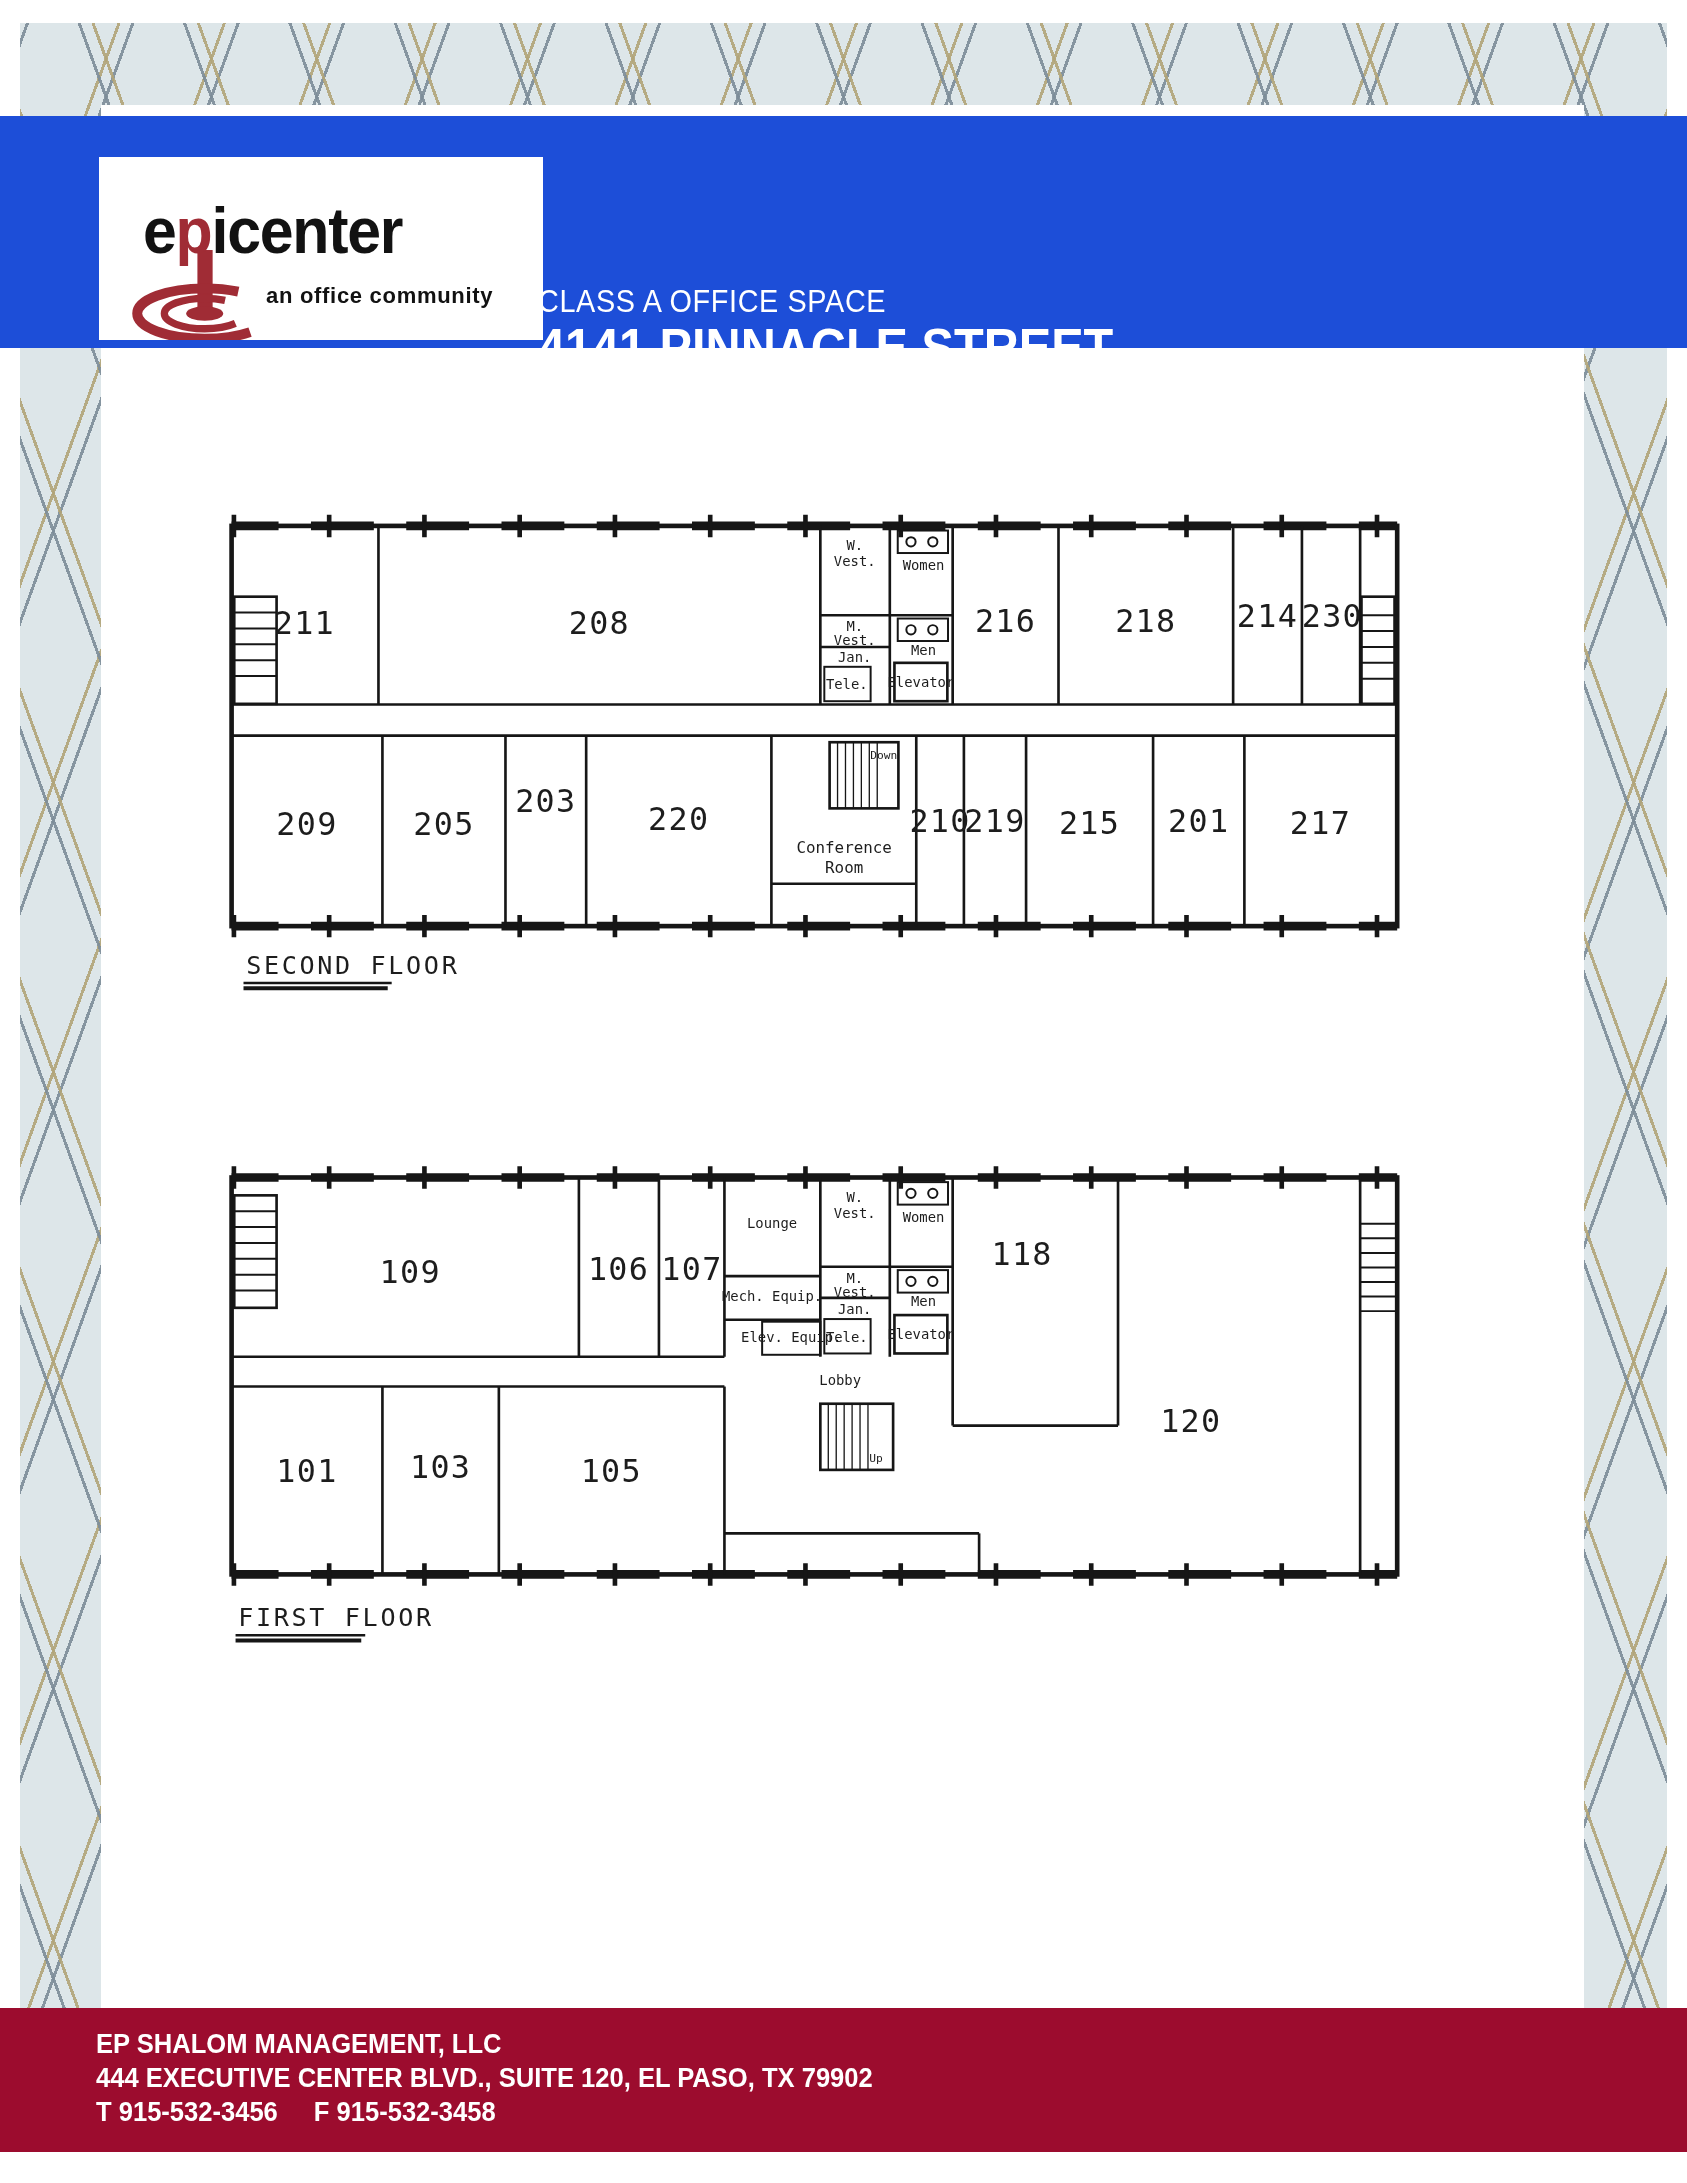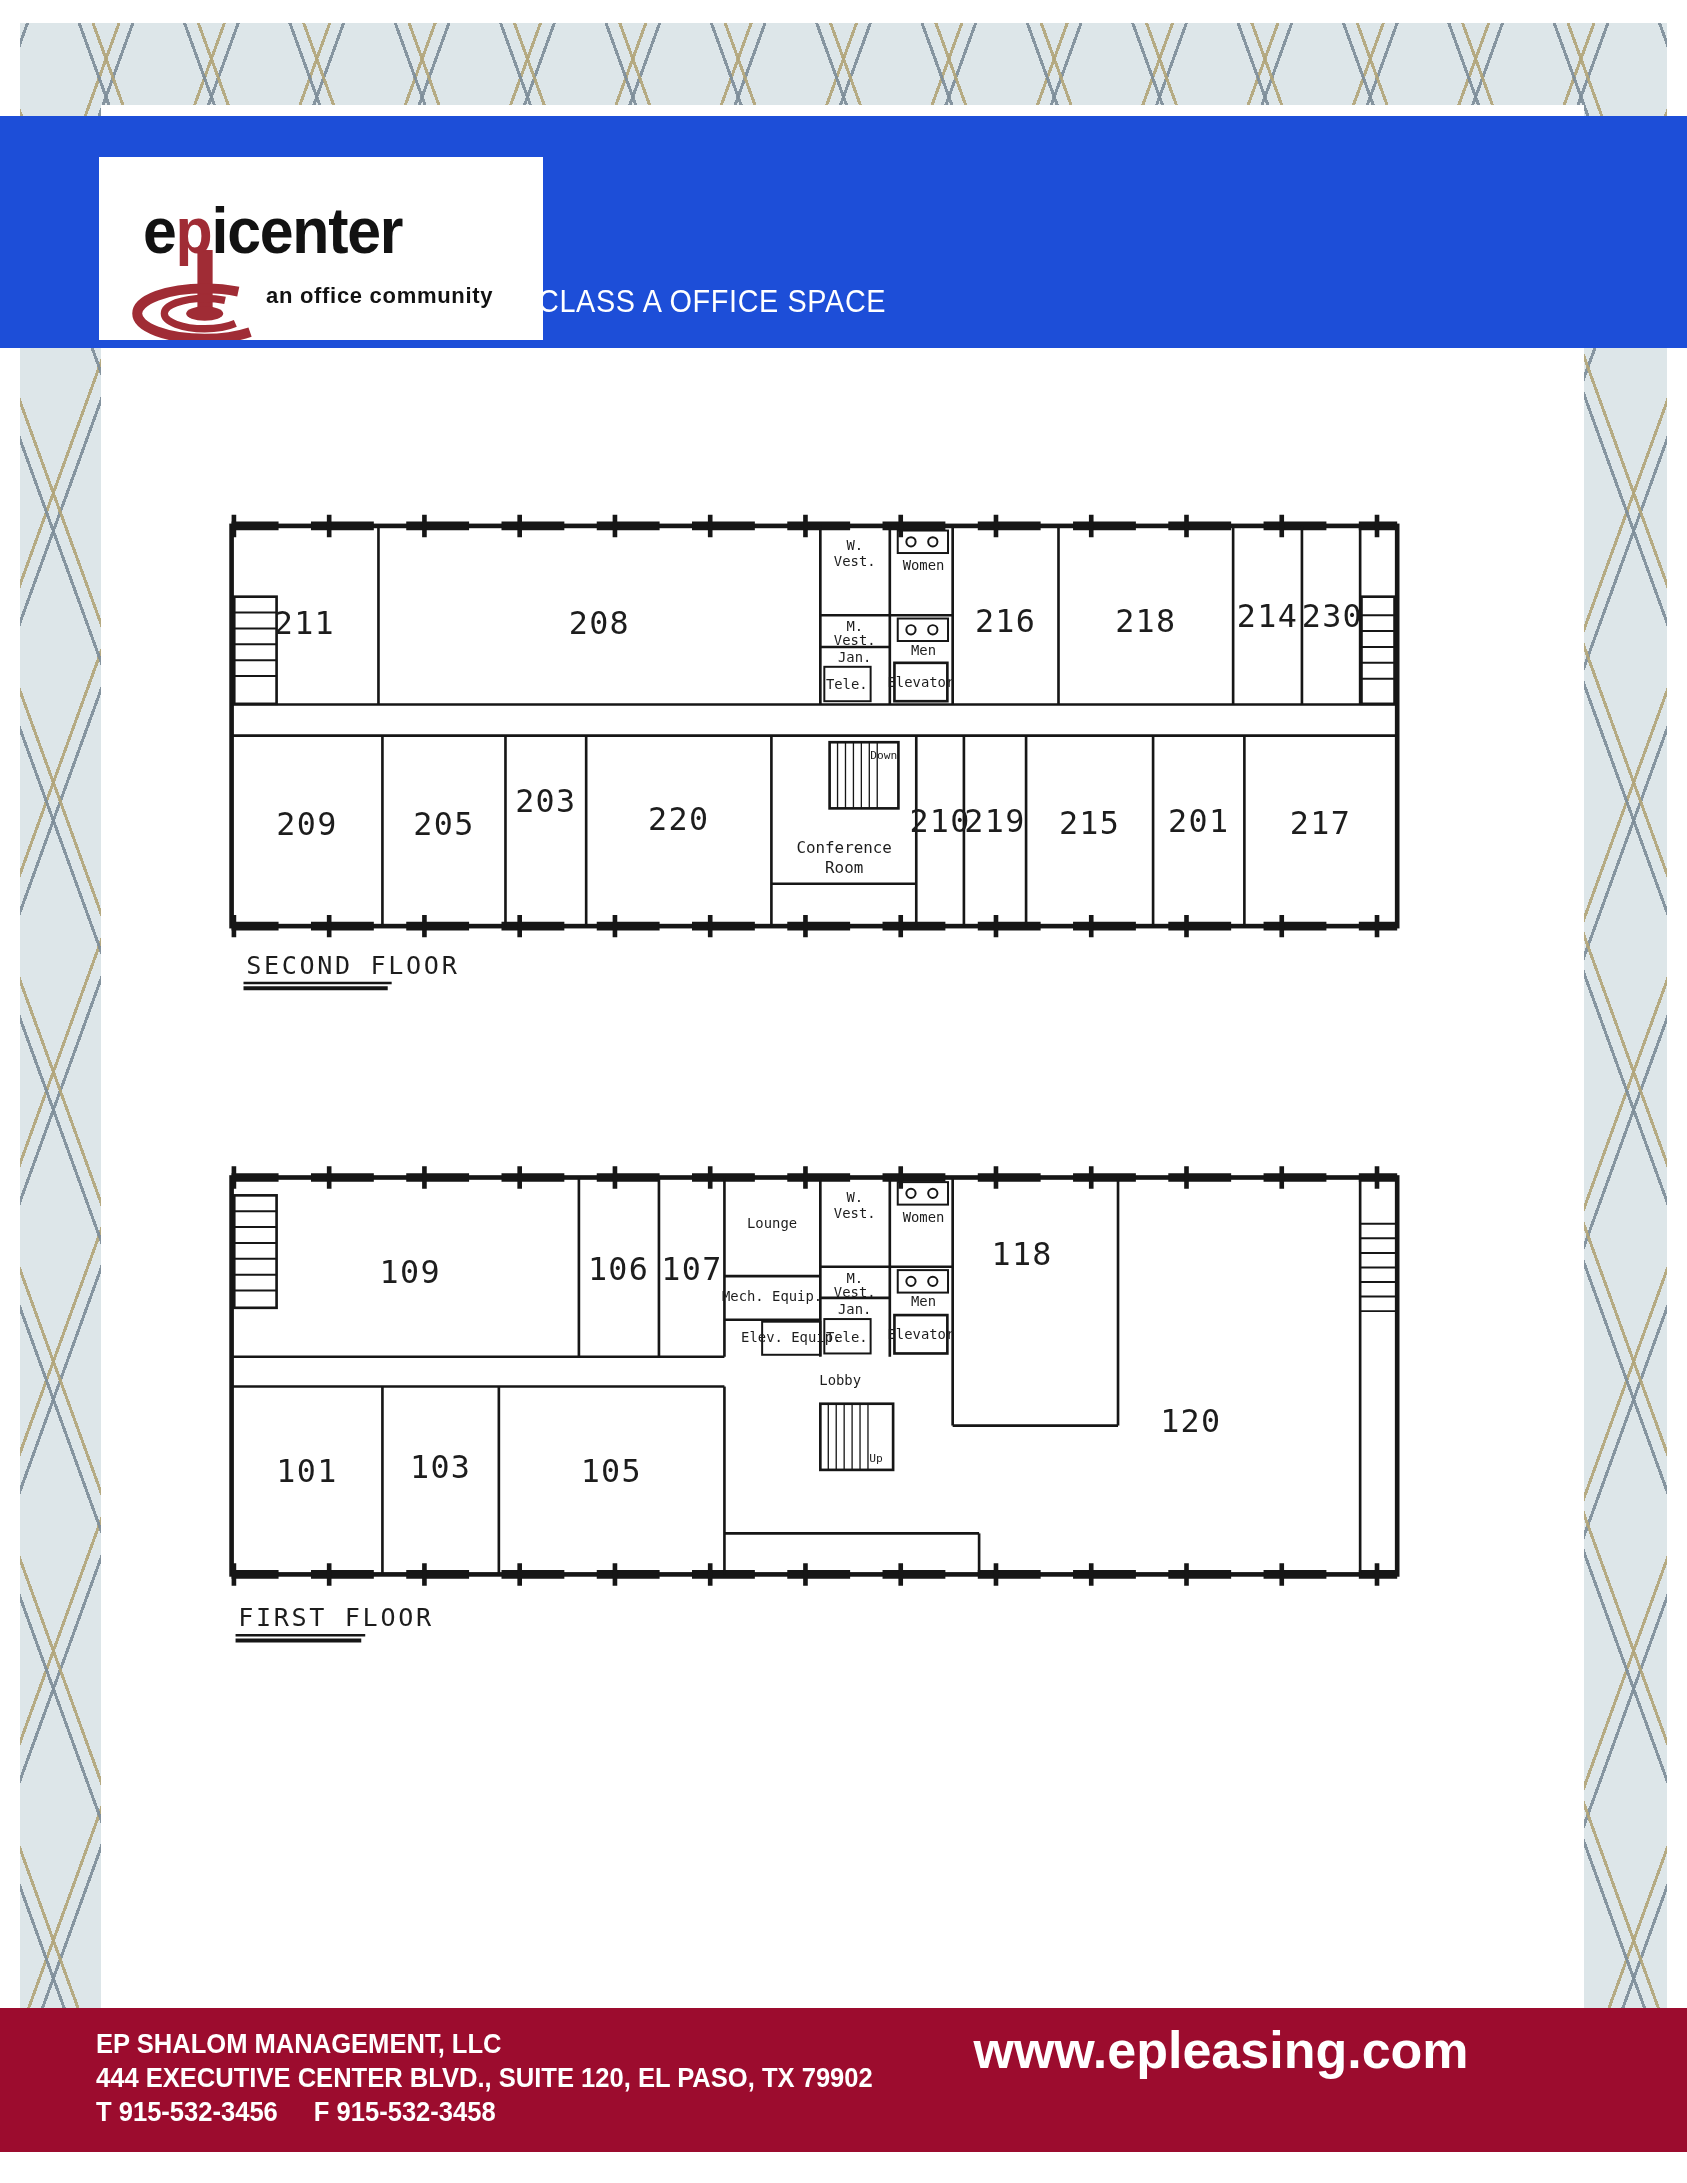--- a/index.html
+++ b/index.html
@@ -55,20 +55,21 @@
   .floor-title{font-size:38px;letter-spacing:4px;}
 </style>
 </head>
 <body>
 
 <div class="abs pattern pattern-frame"></div>
 <div class="abs page-white"></div>
 
 <div class="abs header-band">
   <div class="abs hdr-text hdr-line1"><span class="cond">CLASS A OFFICE SPACE</span></div>
+  <div class="abs hdr-text hdr-line2"><span class="cond">4141 PINNACLE STREET</span></div>
   <div class="abs hdr-text hdr-line3"><span class="cond">EL PASO-WEST/CENTRAL</span></div>
 </div>
 
 <div class="abs logo-box">
   <svg class="abs logo-rings" width="172" height="90" viewBox="0 0 260 136">
     <rect x="114" y="0" width="23" height="96" fill="#a02c35"></rect>
     <ellipse cx="125" cy="96" rx="102" ry="38" fill="none" stroke="#a02c35" stroke-width="15" pathLength="100" stroke-dasharray="76 24" stroke-dashoffset="90"></ellipse>
     <ellipse cx="125" cy="96" rx="61" ry="23" fill="none" stroke="#a02c35" stroke-width="11" pathLength="100" stroke-dasharray="78 22" stroke-dashoffset="92"></ellipse>
     <ellipse cx="125" cy="96" rx="28" ry="11" fill="#a02c35"></ellipse>
   </svg>
@@ -281,15 +282,14 @@
   </g>
 </svg>
 
 <div class="abs footer-band"></div>
 <div class="abs footer-left">
   <div>EP SHALOM MANAGEMENT, LLC</div>
   <div>444 EXECUTIVE CENTER BLVD., SUITE 120, EL PASO, TX 79902</div>
   <div><span>T 915-532-3456</span><span class="gap-left">F 915-532-3458</span></div>
 </div>
 <div class="abs footer-right">
-  <div class="footer-web">www.epleasing.com</div>
 </div>
 
 
 </body></html>

